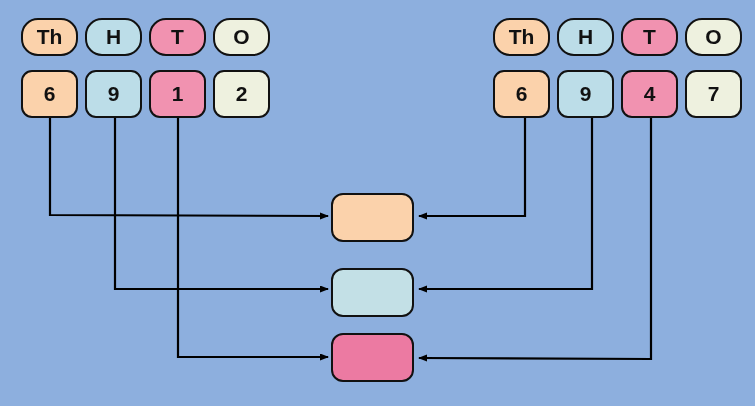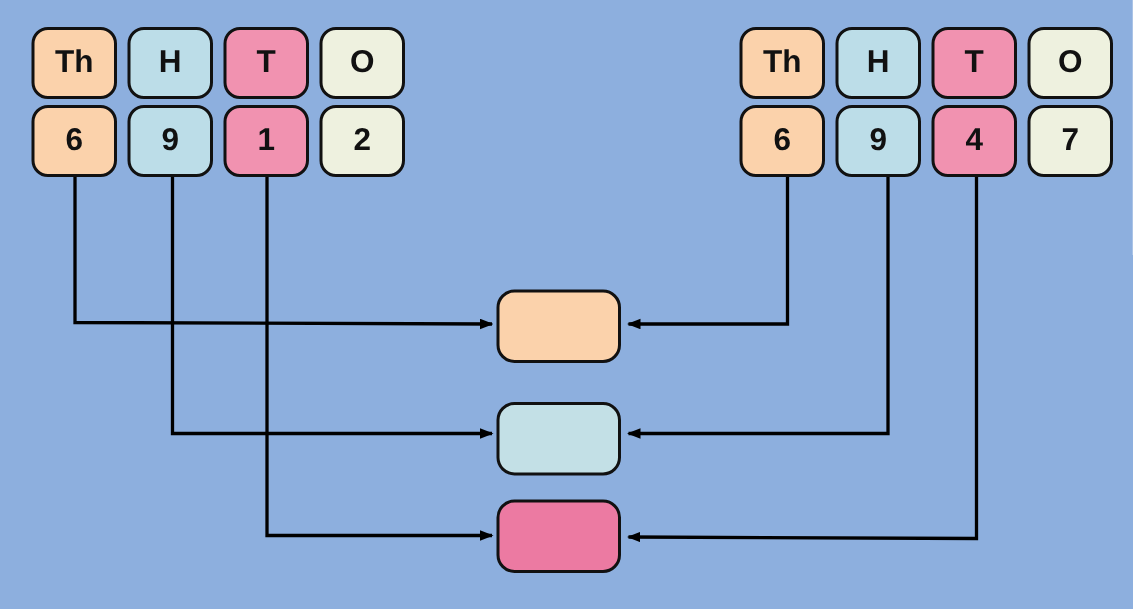--- a/index.html
+++ b/index.html
@@ -21,21 +21,21 @@
     border: 2.5px solid #111;
     border-radius: 11px;
     display: flex;
     align-items: center;
     justify-content: center;
     font-weight: bold;
     font-size: 21px;
     color: #111;
     box-sizing: border-box;
   }
-  .header-row { top: 18px; height: 48px; }
+  .header-row { top: 18px; height: 38px; border-radius: 17px; }
   .digit-row  { top: 70px; height: 48px; }
   .result-box {
     position: absolute;
     left: 331px;
     width: 83px;
     border: 2.5px solid #111;
     border-radius: 12px;
     box-sizing: border-box;
   }
   #arrow-layer {

